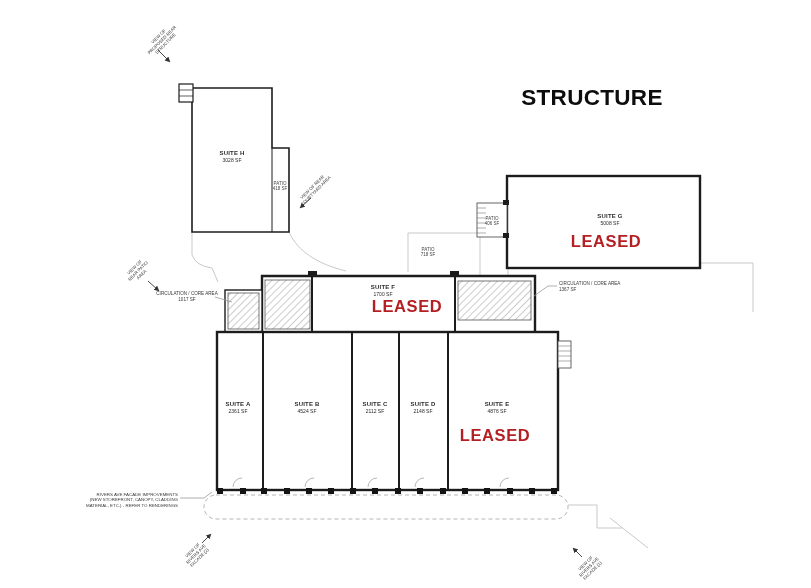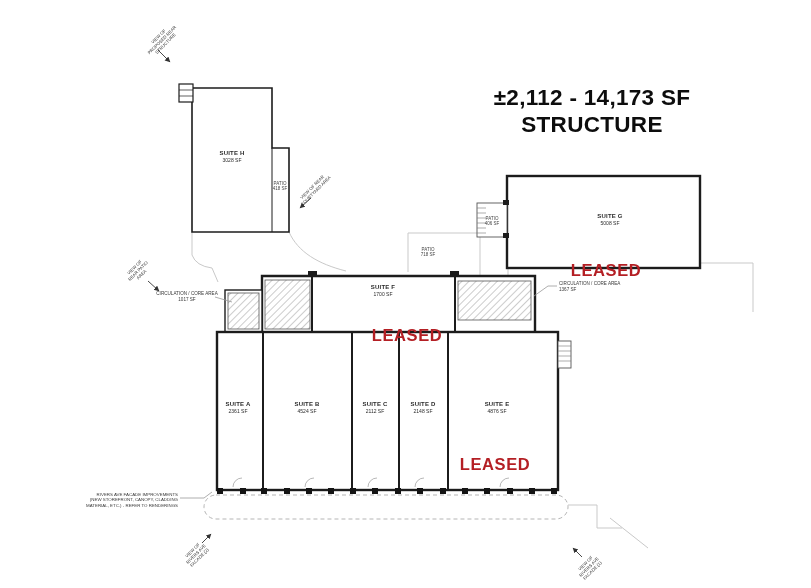--- a/index.html
+++ b/index.html
@@ -10,21 +10,21 @@
               text-align:center; font-weight:700; font-size:22.5px; line-height:27px;
               letter-spacing:.3px; color:#0d0d0d; white-space:nowrap; }
   .lbl { position:absolute; transform:translate(-50%,-50%); text-align:center; white-space:nowrap; color:#2a2a2a; }
   .lbl .nm { font-weight:700; font-size:6px; letter-spacing:.2px; }
   .lbl .ar { font-size:5px; margin-top:1px; }
   .patio { position:absolute; transform:translate(-50%,-50%); text-align:center;
            font-size:4.5px; line-height:5px; color:#444; white-space:nowrap; }
   .circ { position:absolute; font-size:4.6px; line-height:5.6px; color:#3a3a3a; white-space:nowrap; }
   .circ.center { text-align:center; transform:translate(-50%,-50%); }
   .leased { position:absolute; transform:translate(-50%,-50%); color:var(--leased,#B41F24);
-            font-weight:700; font-size:16.5px; letter-spacing:.6px; white-space:nowrap;margin-top:29px; }
+            font-weight:700; font-size:16.5px; letter-spacing:.6px; white-space:nowrap; }
   .note { position:absolute; font-size:4.4px; line-height:5.4px; text-align:right; color:#3a3a3a; white-space:nowrap; }
   .view { position:absolute; transform:translate(-50%,-50%) rotate(-45deg);
           font-size:4.4px; line-height:5px; text-align:center; color:#333; white-space:nowrap; }
 </style>
 </head>
 <body>
 
 <div class="plan">
 
   <svg class="geom" width="811" height="588" viewBox="0 0 811 588">
@@ -135,21 +135,20 @@
     <g stroke="#333" stroke-width="0.9" fill="none">
       <line x1="158" y1="50" x2="170" y2="62" marker-end="url(#ah)"></line>
       <line x1="311" y1="198" x2="300" y2="208" marker-end="url(#ah)"></line>
       <line x1="148" y1="281" x2="159" y2="291" marker-end="url(#ah)"></line>
       <line x1="202" y1="543" x2="211" y2="534" marker-end="url(#ah)"></line>
       <line x1="582" y1="557" x2="573" y2="548" marker-end="url(#ah)"></line>
     </g>
   </svg>
 
   <div class="headline">
-    <div>±2,112 - 14,173 SF</div>
     <div>STRUCTURE</div>
   </div>
 
   <div class="lbl" style="left:232px; top:156px;">
     <div class="nm">SUITE H</div>
     <div class="ar">3028 SF</div>
   </div>
   <div class="lbl" style="left:610px; top:219px;">
     <div class="nm">SUITE G</div>
     <div class="ar">5008 SF</div>

